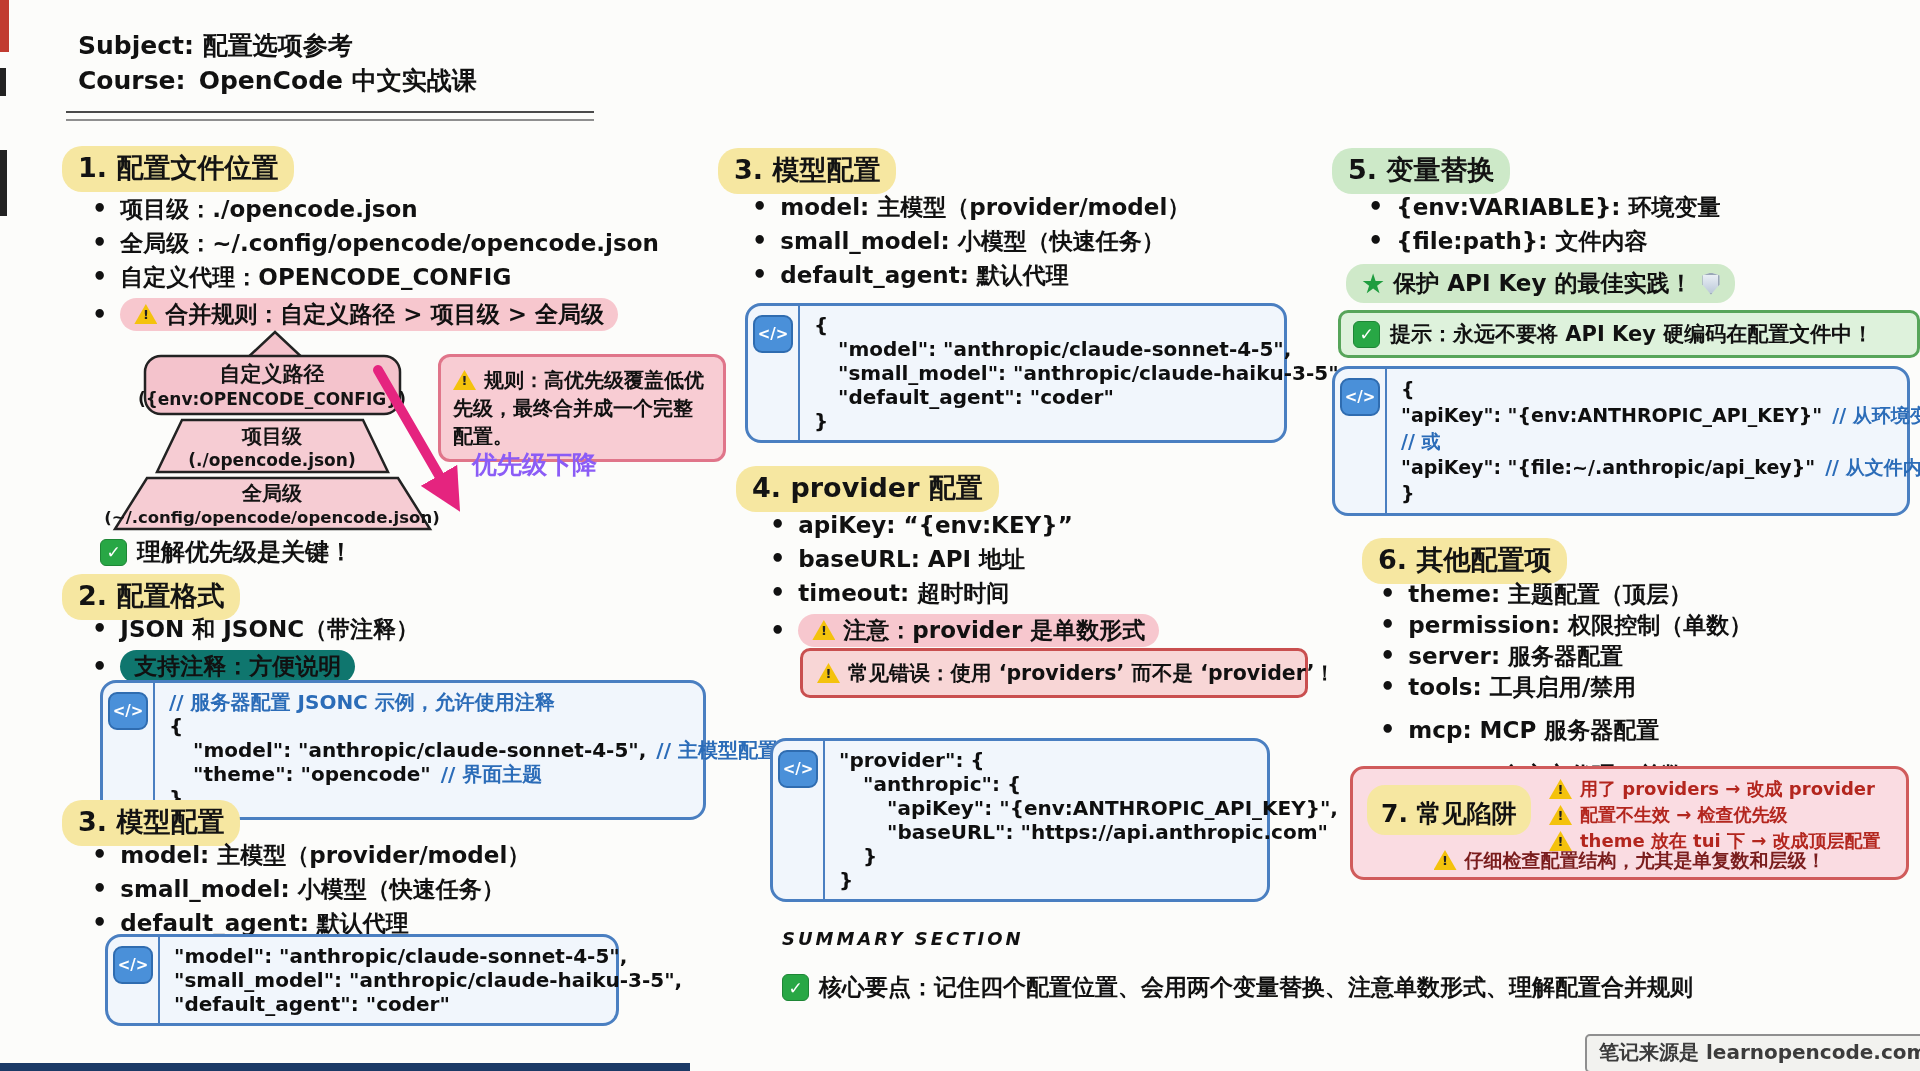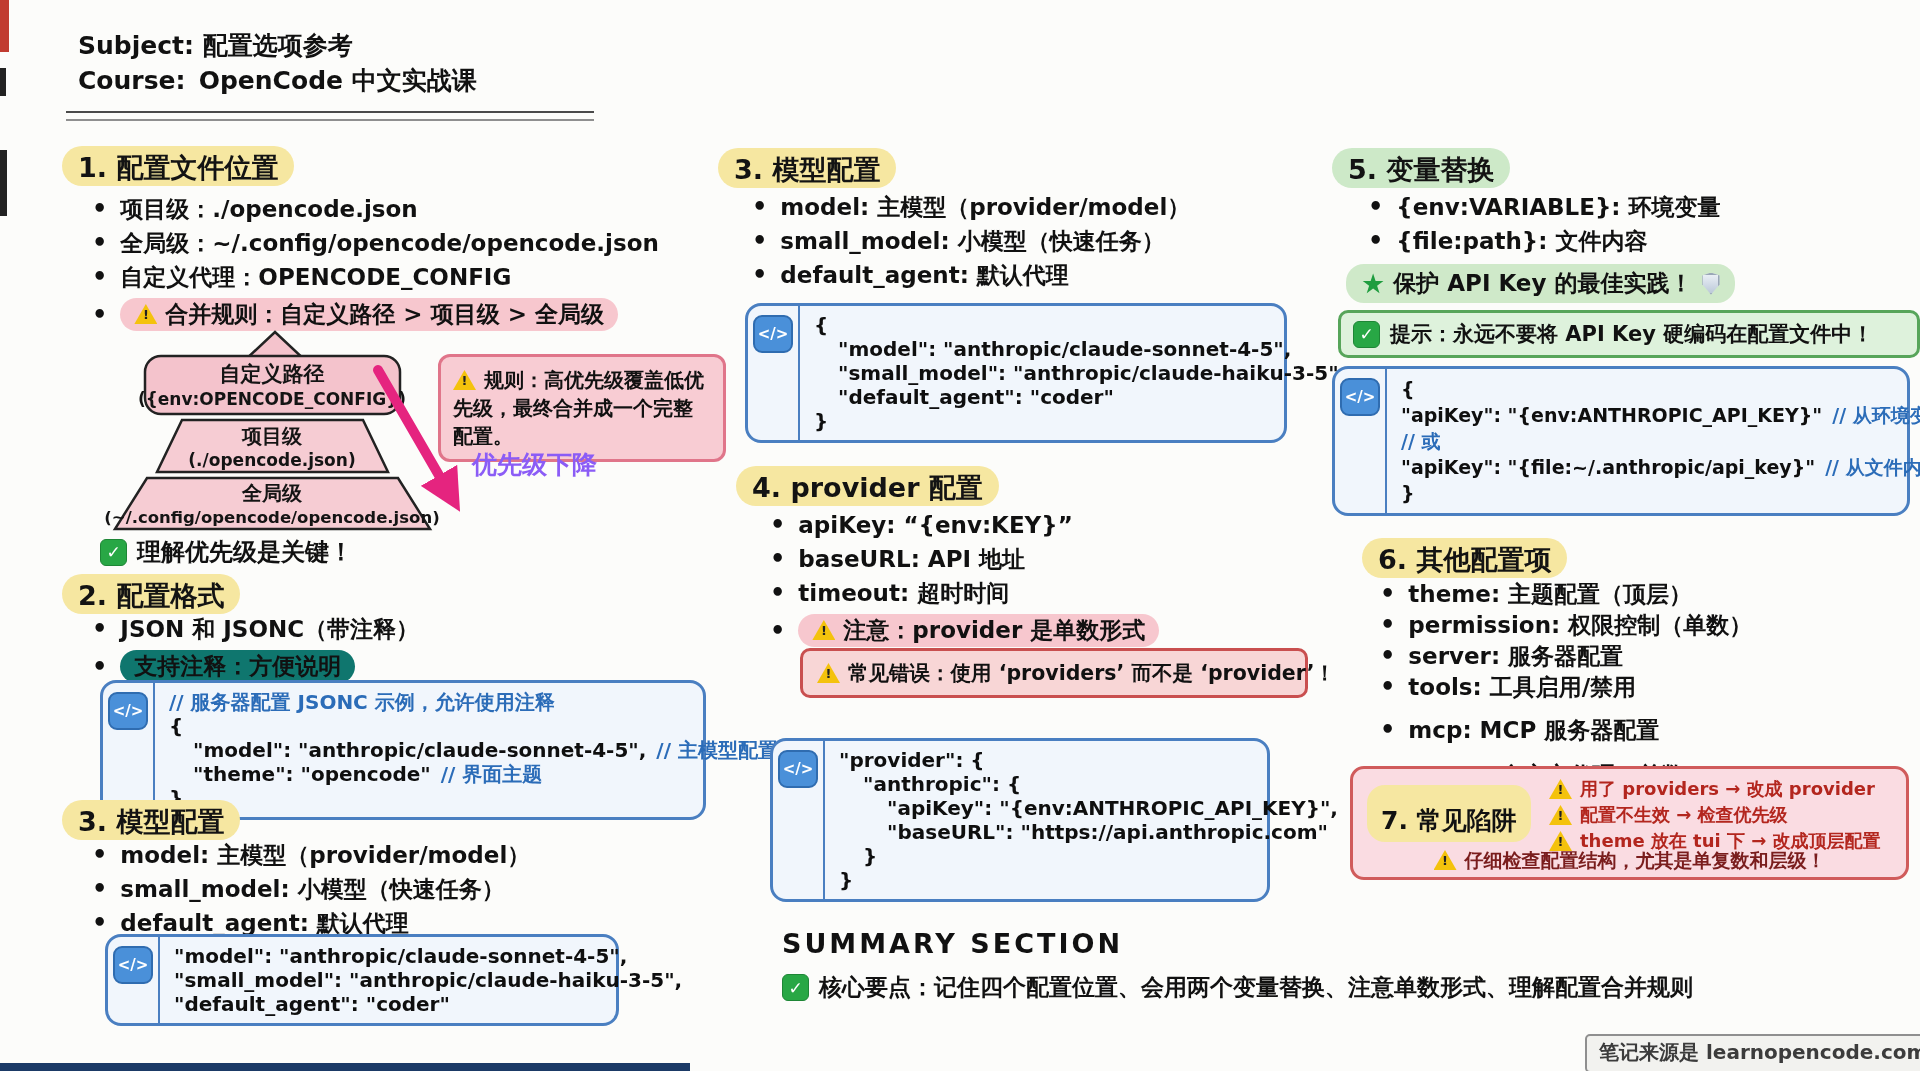--- a/index.html
+++ b/index.html
@@ -8,21 +8,21 @@
   .abs{position:absolute;}
 
   
   .hdr{position:absolute;left:78px;top:28px;font-size:25px;line-height:35px;}
   .hlabel{display:inline-block;min-width:112px;}
   .double-rule{position:absolute;left:66px;top:111px;width:528px;height:6px;
                border-top:2px solid #4a4a4a;border-bottom:2px solid #8f8f8f;}
 
   
   .hpill{position:absolute;display:inline-block;background:#f6e7a1;border-radius:20px;
-         padding:4px 16px 0;font-size:27px;color:#131313;white-space:nowrap;}
+         padding:4px 16px 6px;font-size:27px;color:#131313;white-space:nowrap;}
   .hpill.green{background:#cde9c8;}
 
   
   .bullets{position:absolute;}
   .bullet{display:flex;align-items:center;font-size:23px;line-height:26px;margin-bottom:8px;white-space:nowrap;}
   .bullet::before{content:"•";margin-right:13px;font-size:24px;}
   .inpill{display:inline-flex;align-items:center;border-radius:17px;padding:3px 14px 4px;}
   .inpill.pink{background:#f7c7ce;}
   .inpill.green{background:#0f766e;}
 
@@ -66,27 +66,27 @@
              font-size:20.5px;white-space:nowrap;}
   .tip-box{position:absolute;left:1338px;top:310px;width:552px;display:flex;align-items:center;
            background:#def2dc;border:3px solid #57a55a;border-radius:10px;padding:7px 12px;
            font-size:21px;white-space:nowrap;}
   .star-pill{position:absolute;left:1346px;top:264px;display:inline-flex;align-items:center;
              background:#cfe9c9;border-radius:18px;padding:4px 15px;font-size:23px;white-space:nowrap;}
 
   .pitfall-box{position:absolute;left:1350px;top:766px;width:553px;height:108px;background:#fadce2;
                border:3px solid #d05b5b;border-radius:14px;}
   .pitfall-title{position:absolute;left:14px;top:16px;background:#f6e7a1;border-radius:18px;
-                 padding:19px 14px 5px;font-size:25px;white-space:nowrap;}
+                 padding:12px 14px 5px;font-size:25px;white-space:nowrap;}
   .pitfall-lines{position:absolute;left:196px;top:8px;}
   .pitfall-line{display:flex;align-items:center;font-size:18px;line-height:24px;margin-bottom:2px;
                 color:#b3261e;white-space:nowrap;}
   .pitfall-bottom{position:absolute;left:0;right:0;top:79px;text-align:center;font-size:19px;color:#7a1d1d;white-space:nowrap;}
 
-  .summary-heading{position:absolute;left:782px;top:928px;font-size:27px;letter-spacing:3px;}
+  .summary-heading{position:absolute;left:782px;top:928px;font-size:18px;letter-spacing:3px;font-style:italic;}
   .summary-line{position:absolute;left:782px;top:972px;display:flex;align-items:center;font-size:23px;white-space:nowrap;}
 
   .watermark{position:absolute;left:1585px;top:1034px;border:2px solid #8f8f8f;background:#f2f2ef;
              border-radius:5px;padding:3px 12px 5px;font-size:20px;color:#3c3c3c;white-space:nowrap;}
 
   
   .edge-red{position:absolute;left:0;top:0;width:9px;height:52px;background:#c13b30;}
   .edge-b1{position:absolute;left:0;top:68px;width:6px;height:28px;background:#222;}
   .edge-b2{position:absolute;left:0;top:150px;width:7px;height:66px;background:#222;}
   .navy-bar{position:absolute;left:0;top:1063px;width:690px;height:8px;background:#1b3a66;}

